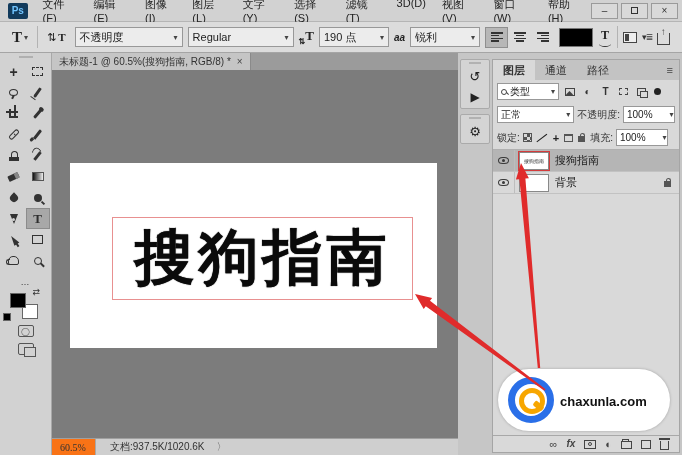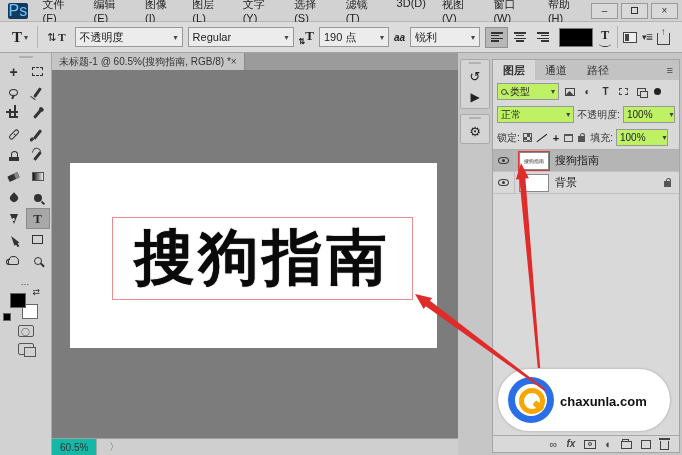--- a/index.html
+++ b/index.html
@@ -1,21 +1,21 @@
 <!DOCTYPE html>
 <html><head>
 <meta charset="utf-8">
 <style>
   * { margin:0; padding:0; box-sizing:border-box; }
   html,body { width:682px; height:455px; overflow:hidden; }
   body { font-family:"Liberation Sans","DejaVu Sans",sans-serif; background:#c9c9c9; position:relative; color:#222; }
 
   
   .titlebar { position:absolute; left:0; top:0; width:682px; height:22px; background:#d2d2d2; border-bottom:1px solid #b5b5b5; display:flex; align-items:center; }
-  .ps-logo { width:20px; height:16px; background:#113a5c; color:#6fc3ff; font-size:16px; font-weight:normal; display:flex; align-items:center; justify-content:center; margin:0 8px 0 8px; border-radius:2px; }
+  .ps-logo { width:20px; height:16px; background:#113a5c; color:#6fc3ff; font-size:10px; font-weight:bold; display:flex; align-items:center; justify-content:center; margin:0 8px 0 8px; border-radius:2px; }
   .menus { display:flex; gap:2px; }
   .menu-item { font-size:11px; padding:3px 7px; color:#222; cursor:default; }
   .win-controls { margin-left:auto; display:flex; gap:3px; padding-right:4px; }
   .win-btn { width:27px; height:16px; border:1px solid #9a9a9a; background:#d9d9d9; font-size:10px; line-height:14px; text-align:center; color:#333; }
   .win-btn .maxbox { display:inline-block; width:7px; height:7px; border:1px solid #333; margin-top:3px; }
 
   
   .optionsbar { position:absolute; left:0; top:22px; width:682px; height:31px; background:#dcdcdc; border-bottom:1px solid #a5a5a5; display:flex; align-items:center; gap:5px; padding-left:8px; font-size:11px; }
   .opt-sep { width:1px; height:22px; background:#b3b3b3; }
   .opt-toolbtn { display:flex; align-items:center; gap:2px; padding:2px 4px; }
@@ -94,46 +94,46 @@
   .i-cursor::after { content:""; position:absolute; left:-1px; top:9px; width:2px; height:4px; background:#333; }
   .i-rect { width:11px; height:9px; border:1.5px solid #333; }
   .i-hand { width:11px; height:9px; border:1.5px solid #333; border-radius:5px 5px 2px 2px; position:relative; }
   .i-hand::after { content:""; position:absolute; left:-3px; top:2px; width:3px; height:4px; border:1.5px solid #333; border-right:none; border-radius:3px 0 0 3px; }
   .i-zoom { width:8px; height:8px; border:1.5px solid #333; border-radius:50%; position:relative; }
   .i-zoom::after { content:""; position:absolute; right:-4px; bottom:-2px; width:5px; height:1.5px; background:#333; transform:rotate(45deg); }
 
   
   .docarea { position:absolute; left:52px; top:53px; width:406px; height:402px; background:#7c7c7c; }
   .tabbar { height:17px; background:#9b9b9b; display:flex; }
-  .doc-tab { background:#c5c5c5; border-right:1px solid #8a8a8a; display:flex; align-items:center; padding:0 7px; font-size:10px; color:#333; max-width:270px; white-space:nowrap; }
+  .doc-tab { background:#c5c5c5; border-right:1px solid #8a8a8a; display:flex; align-items:center; gap:6px; padding:0 7px; font-size:10px; color:#333; max-width:270px; white-space:nowrap; }
   .tab-close { font-size:10px; color:#444; }
   .canvas { position:absolute; left:0; top:17px; right:0; bottom:17px; overflow:hidden; }
   .artboard { position:absolute; left:18px; top:93px; width:367px; height:185px; background:#ffffff; }
   .text-select-box { position:absolute; left:42px; top:54px; width:301px; height:83px; border:1px solid #e89090; display:flex; align-items:center; justify-content:center; }
   .canvas-text { font-size:60px; font-weight:900; color:#0a0a0a; letter-spacing:4px; white-space:nowrap; text-shadow:0 0 1px #000; }
   .statusbar { position:absolute; left:0; bottom:0; right:0; height:17px; background:#cfcfcf; border-top:1px solid #a0a0a0; display:flex; align-items:center; font-size:10px; color:#333; }
-  .zoom-field { background:#14b8a6; border-right:1px solid #a8a8a8; height:100%; display:flex; align-items:center; padding:0 8px; min-width:44px; }
+  .zoom-field { background:#f97316; border-right:1px solid #a8a8a8; height:100%; display:flex; align-items:center; padding:0 8px; min-width:44px;font-family:Liberation Serif, serif; }
   .doc-info { margin-left:14px; }
   .status-chevron { margin-left:12px; color:#555; }
 
   
   .dock { position:absolute; left:458px; top:53px; width:224px; height:402px; background:#c6c6c6; }
   .dock-strip { position:absolute; left:2px; top:6px; width:30px; }
   .strip-group { background:#d4d4d4; border:1px solid #aaa; border-radius:2px; margin-bottom:5px; padding:2px 0 4px; display:flex; flex-direction:column; align-items:center; gap:6px; }
   .strip-grip { width:12px; height:2px; background:#b2b2b2; }
   .strip-icon { font-size:13px; color:#222; line-height:14px; }
   .icon-actions { font-size:12px; }
 
   .layers-panel { position:absolute; left:34px; top:6px; right:2px; bottom:2px; background:#d9d9d9; border:1px solid #a5a5a5; display:flex; flex-direction:column; }
   .panel-tabs { display:flex; align-items:center; background:#c3c3c3; height:20px; }
   .panel-tab { font-size:11px; padding:3px 10px; color:#333; }
   .panel-tab.active { background:#d9d9d9; font-weight:bold; }
   .panel-menu-icon { margin-left:auto; padding-right:6px; font-size:11px; color:#444; }
   .filter-row, .blend-row, .lock-row { display:flex; align-items:center; gap:3px; padding:3px 4px; font-size:10px; }
-  .mini-select { height:17px; background:#bef264; border:1px solid #989898; display:flex; align-items:center; justify-content:space-between; gap:17px; padding:0 3px; font-size:10px; }
+  .mini-select { height:17px; background:#ffffff; border:1px solid #989898; display:flex; align-items:center; justify-content:space-between; gap:17px; padding:0 3px; font-size:10px; }
   .w-type { width:62px; } .w-blend { width:84px; } .w-val { width:52px; }
   .mini-zoom { width:6px; height:6px; border:1.2px solid #444; border-radius:50%; position:relative; display:inline-block; }
   .mini-zoom::after { content:""; position:absolute; right:-3px; bottom:-1px; width:3px; height:1.2px; background:#444; transform:rotate(45deg); }
   .filter-btn { width:15px; height:14px; display:flex; align-items:center; justify-content:center; font-size:10px; color:#333; }
   .f-img { width:10px; height:8px; border:1px solid #444; position:relative; overflow:hidden; }
   .f-img::after { content:""; position:absolute; left:1px; bottom:-2px; width:5px; height:5px; background:#444; transform:rotate(45deg); }
   .f-shape { width:9px; height:7px; border:1px dashed #444; }
   .f-smart { width:9px; height:8px; border:1px solid #444; position:relative; }
   .f-smart::after { content:""; position:absolute; right:-3px; bottom:-3px; width:6px; height:5px; border:1px solid #444; background:#d9d9d9; }
   .pin-dot { width:7px; height:7px; background:#222; border-radius:50%; margin-left:2px; }
@@ -356,20 +356,21 @@
   </div>
   <div class="canvas">
     <div class="artboard">
       <div class="text-select-box">
         <span class="canvas-text">搜狗指南</span>
       </div>
     </div>
   </div>
   <div class="statusbar">
     <span class="zoom-field">60.5%</span>
+    <span class="doc-info">文档:937.5K/1020.6K</span>
     <span class="status-chevron">〉</span>
   </div>
 </div>
 
 <div class="dock">
   <div class="dock-strip">
     <div class="strip-group">
       <span class="strip-grip"></span>
       <span class="strip-icon">↺</span>
       <span class="strip-icon icon-actions">▶</span>

